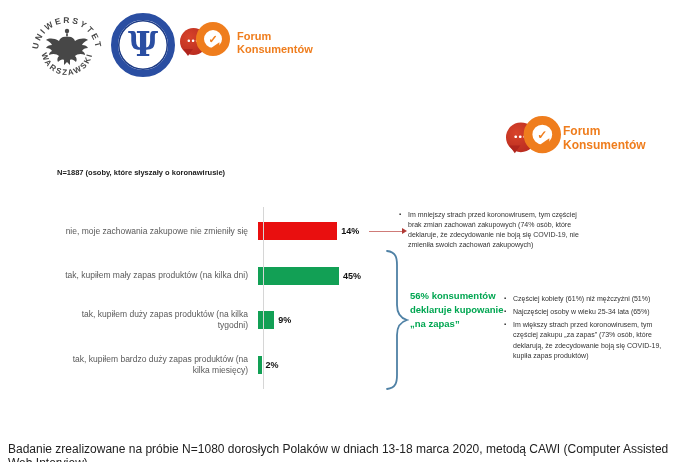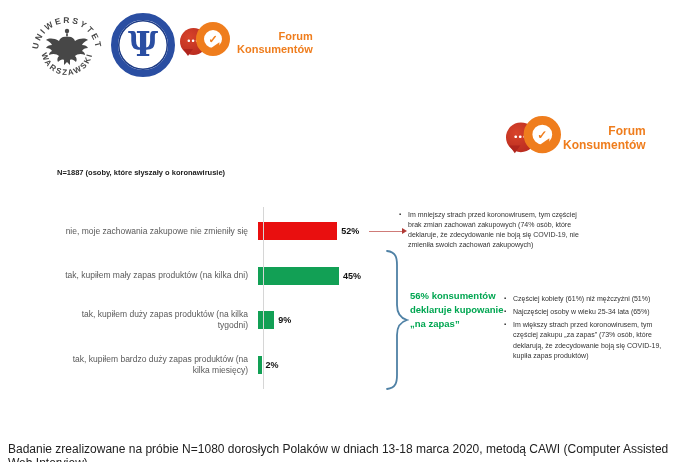--- a/index.html
+++ b/index.html
@@ -40,21 +40,21 @@
     position:absolute; right:0; top:0; width:34px; height:34px; border-radius:50%;
     border:8px solid #ef7d1d; background:#fff; z-index:2;
     display:flex; align-items:center; justify-content:center;
   }
   .fk-right::after {
     content:''; position:absolute; bottom:-9px; right:-2px;
     border:5px solid transparent; border-top:8px solid #ef7d1d;
     transform:rotate(-35deg);
   }
   .fk-check { color:#ef7d1d; font-size:11px; font-weight:bold; line-height:1; }
-  .fk-text { color:#ef7d1d; font-weight:bold; line-height:1.15;text-align:right; }
+  .fk-text { color:#ef7d1d; font-weight:bold; line-height:1.15; }
   .forum-sm .fk-text { font-size:11px; }
   .forum-lg .fk-text { font-size:12px; }
   .forum-lg .fk-icon { transform:scale(1.1); transform-origin:left center; }
 
   
   .page-title {
     position:absolute; left:55px; top:114px; font-size:19px; color:#3d3d3d;
     letter-spacing:0.2px;
   }
   .question {
@@ -162,21 +162,21 @@
     <div>N=1887 (osoby, które słyszały o koronawirusie)</div>
   </div>
 
   <div class="chart">
     <div class="axis-line"></div>
 
     <div class="bar-row">
       <div class="bar-label">nie, moje zachowania zakupowe nie zmieniły się</div>
       <div class="bar-track">
         <div class="bar" style="width: 79.2px; background: rgb(233, 15, 15);"></div>
-        <span class="bar-value">52%</span>
+        <span class="bar-value">14%</span>
         <span class="red-arrow"></span>
       </div>
     </div>
 
     <div class="bar-row">
       <div class="bar-label">tak, kupiłem mały zapas produktów (na kilka dni)</div>
       <div class="bar-track">
         <div class="bar" style="width: 81px; background: rgb(18, 160, 85);"></div>
         <span class="bar-value">45%</span>
       </div>

